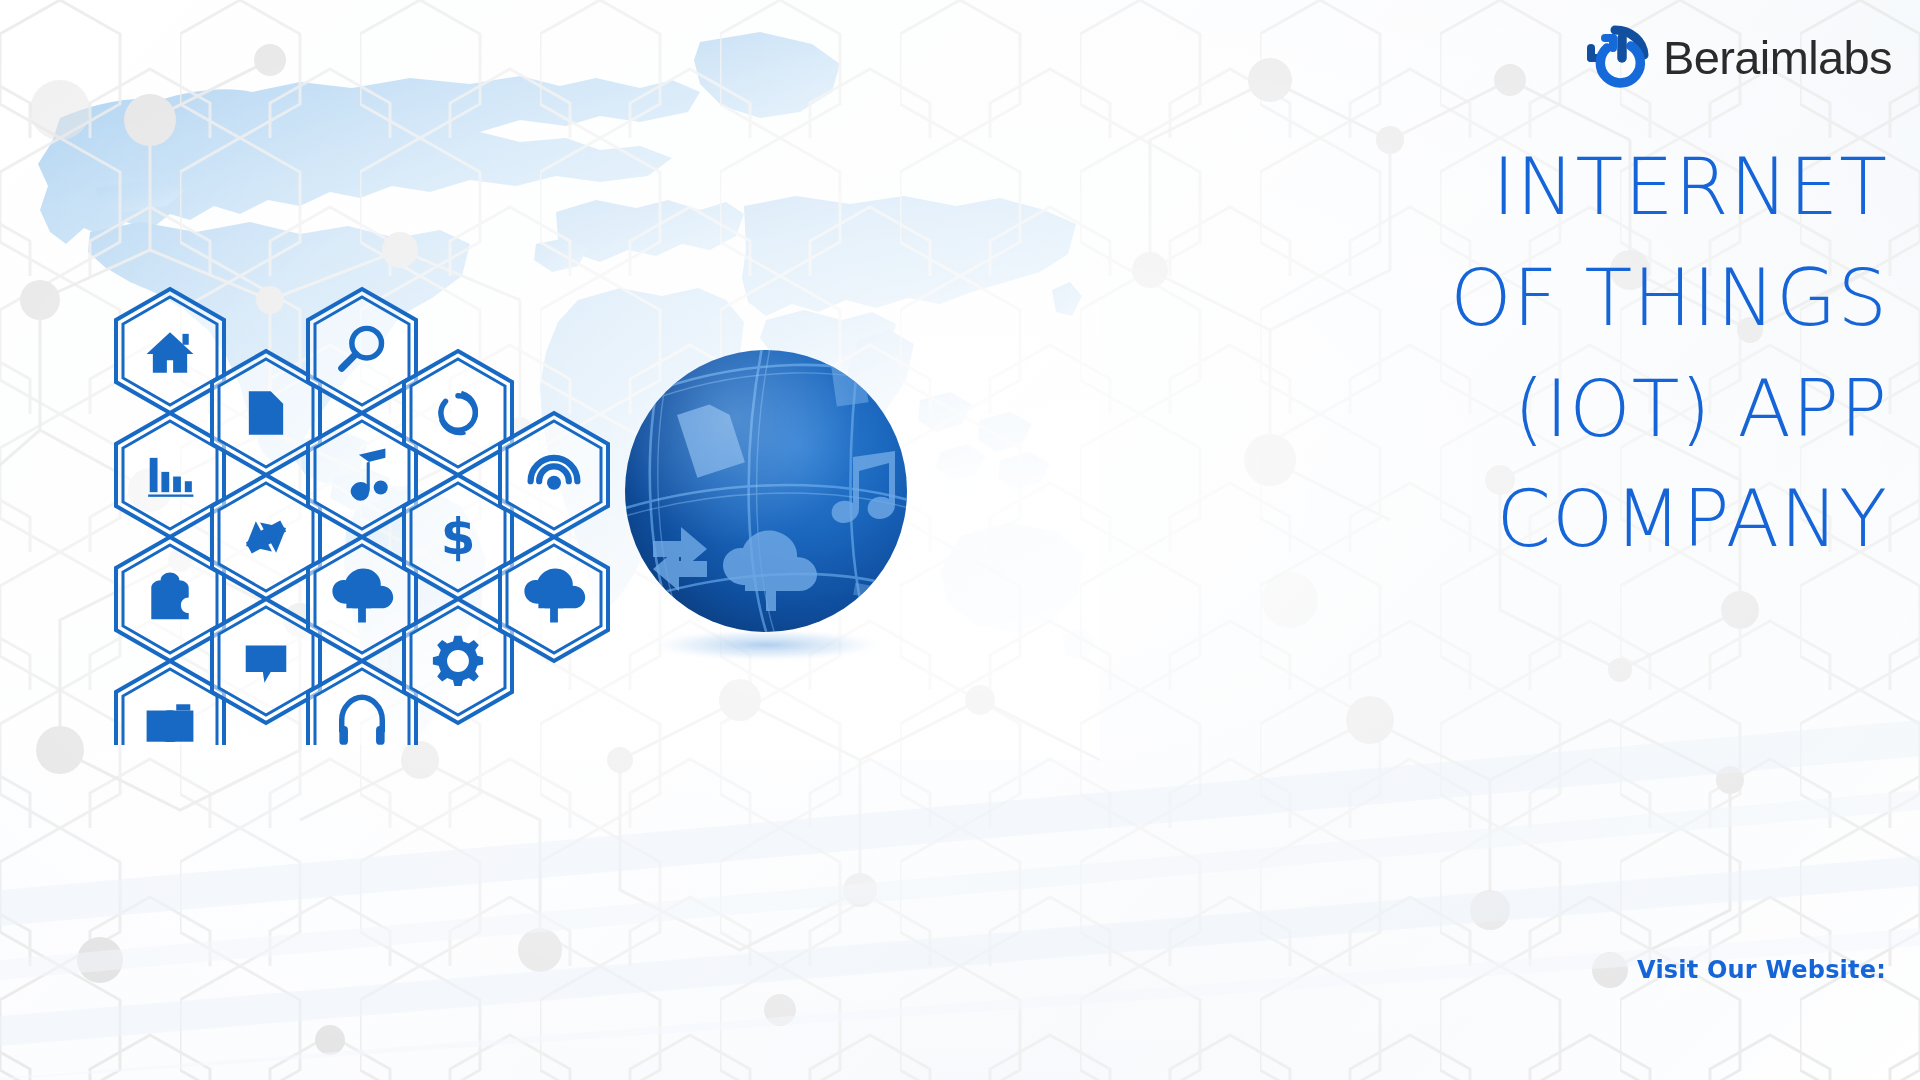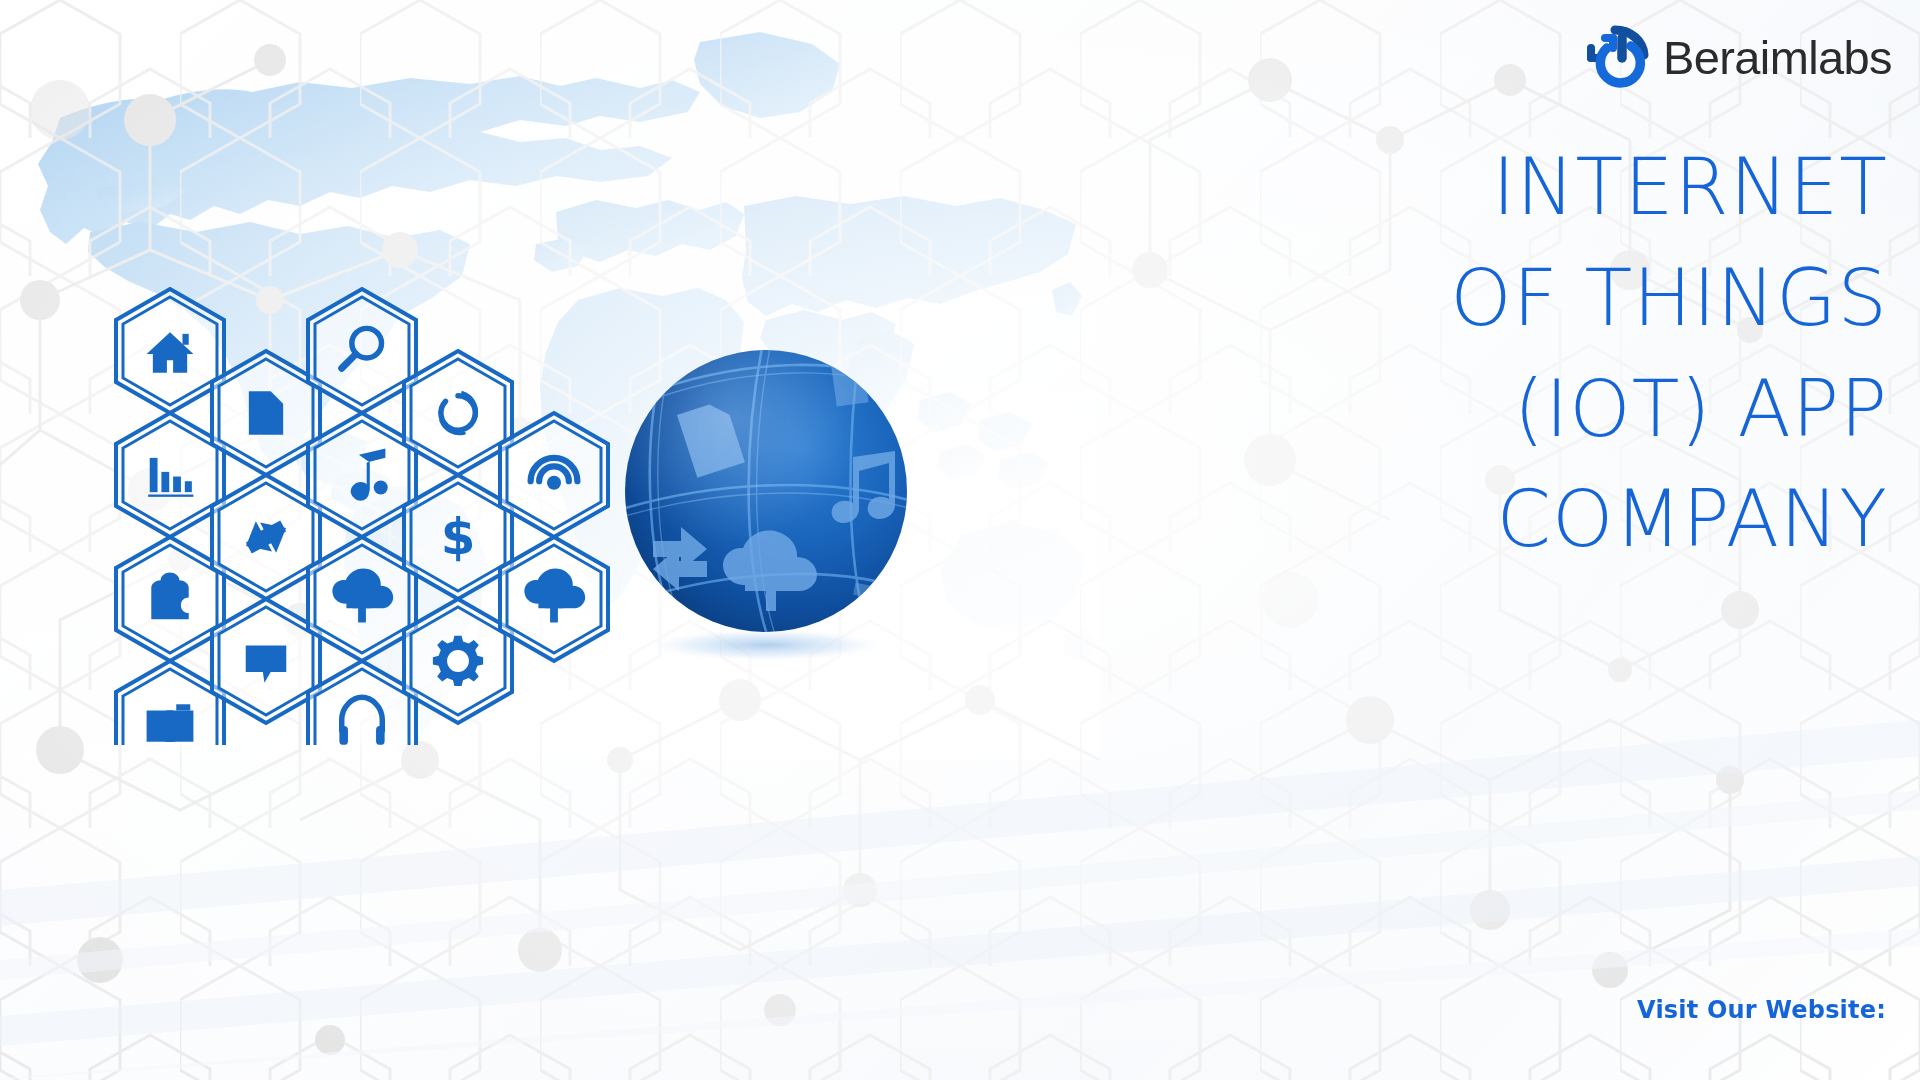--- a/index.html
+++ b/index.html
@@ -47,21 +47,21 @@
     color:#1565d8;
     font-family:"DejaVu Sans", sans-serif;
     font-weight:300;
     font-size:78px;
     line-height:1.42;
     letter-spacing:1px;
   }
   #headline .ln { display:block; white-space:nowrap; }
 
   #cta {
-    position:absolute; right:34px; top:955px; text-align:right; line-height:1.26;margin-top:40px;
+    position:absolute; right:34px; top:955px; text-align:right; line-height:1.26;
   }
   #cta .cta-top {
     font-size:24px; font-weight:700; color:#1565d8; letter-spacing:0.2px;
     font-family:"DejaVu Sans", sans-serif;
   }
   #cta .cta-url {
     font-size:25px; font-weight:400; color:#2f7fe0; letter-spacing:0.2px;
     font-family:"DejaVu Sans", sans-serif;
   }
 </style>

